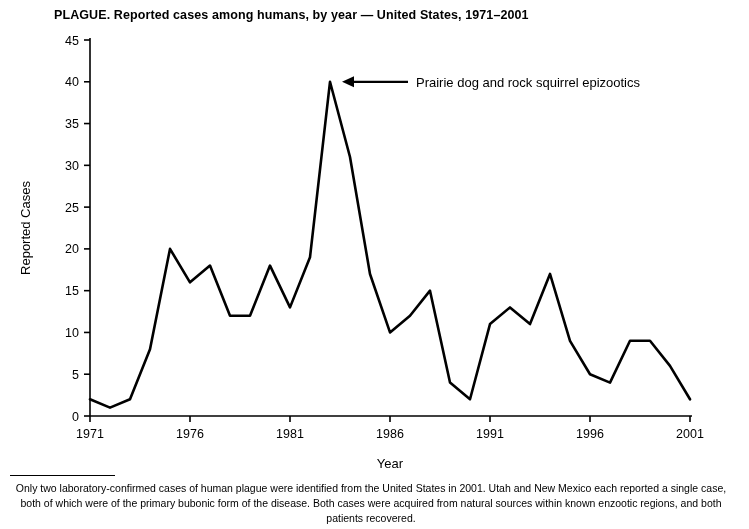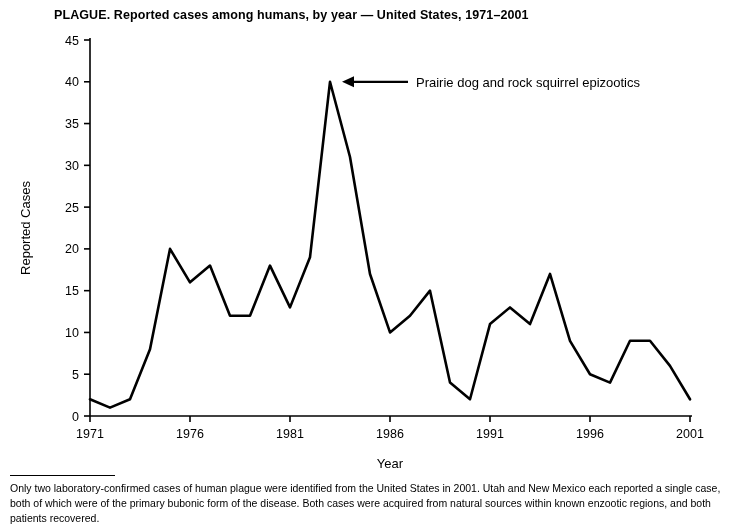--- a/index.html
+++ b/index.html
@@ -50,20 +50,21 @@
   }
   .annotation-text {
     font-size: 13px;
     font-family: "Liberation Sans", sans-serif;
   }
   .footnote-wrap {
     position: absolute;
     left: 10px;
     top: 475px;
     width: 725px;
+    text-align: center;
   }
   .footnote-rule {
     width: 105px;
     height: 1px;
     background: #000;
     margin-bottom: 5px;
   }
   .footnote-text {
     font-size: 10.5px;
     line-height: 1.45;

